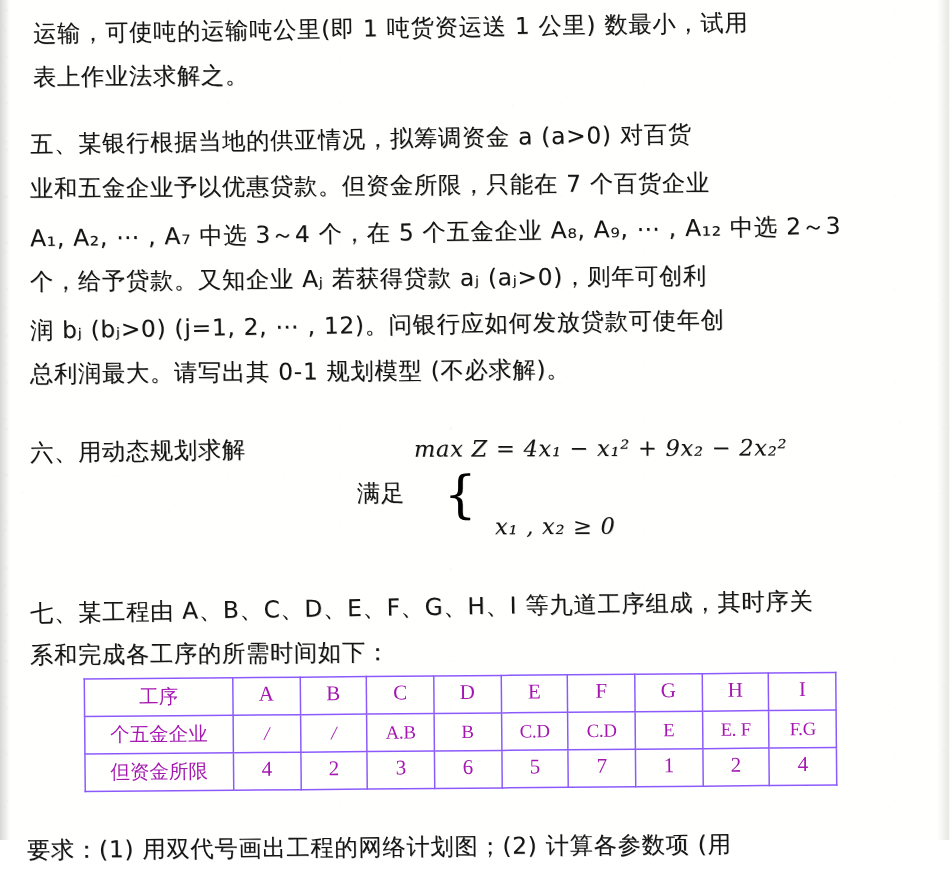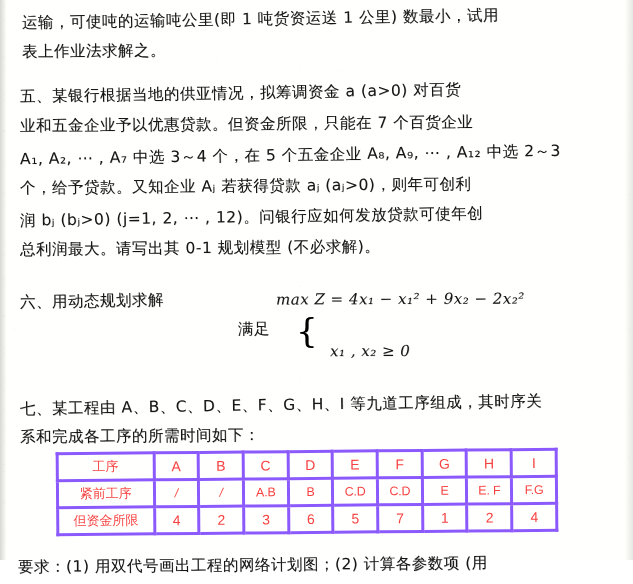--- a/index.html
+++ b/index.html
@@ -82,24 +82,24 @@
   
   #task-table {
     position: absolute;
     left: 56px;
     top: 450px;
     width: 502px;
     border-collapse: collapse;
     transform: rotate(-0.5deg);
   }
   #task-table td, #task-table th {
-    border: 3px solid #8b5cf6;
+    border: 1px solid #8b5cf6;
     font-size: 14px;
-    font-family: Liberation Sans, sans-serif;
-    color: #ef4444;
+    font-family: Liberation Serif, serif;
+    color: #a21caf;
     text-align: center;
     padding: 2px 0;
     height: 20px;
     font-weight: normal;
   }
   #task-table .rowhead {
     width: 92px;
     font-size: 13px;
     letter-spacing: 0px;
   }
@@ -150,21 +150,21 @@
         <td class="cell">B</td>
         <td class="cell">C</td>
         <td class="cell">D</td>
         <td class="cell">E</td>
         <td class="cell">F</td>
         <td class="cell">G</td>
         <td class="cell">H</td>
         <td class="cell">I</td>
       </tr>
       <tr>
-        <td class="rowhead">紧前工序</td>
+        <td class="rowhead">个五金企业</td>
         <td class="cell pred slash">/</td>
         <td class="cell pred slash">/</td>
         <td class="cell pred">A.B</td>
         <td class="cell pred">B</td>
         <td class="cell pred">C.D</td>
         <td class="cell pred">C.D</td>
         <td class="cell pred">E</td>
         <td class="cell pred">E. F</td>
         <td class="cell pred">F.G</td>
       </tr>

